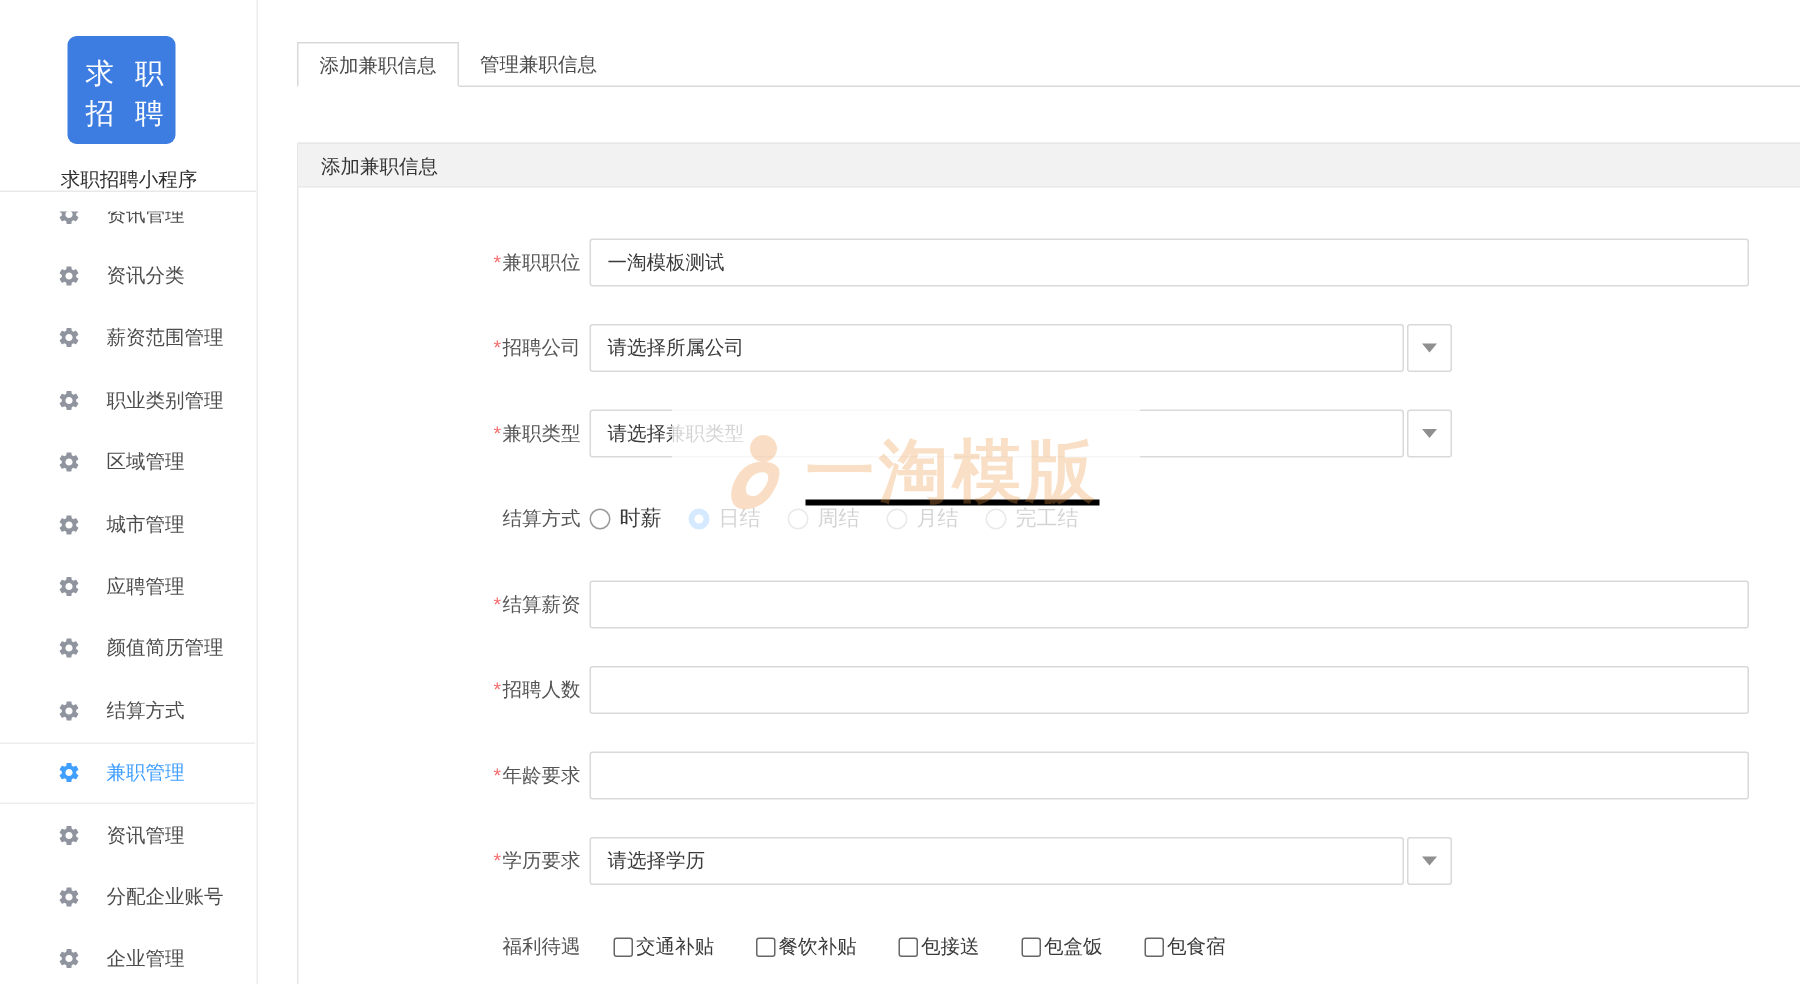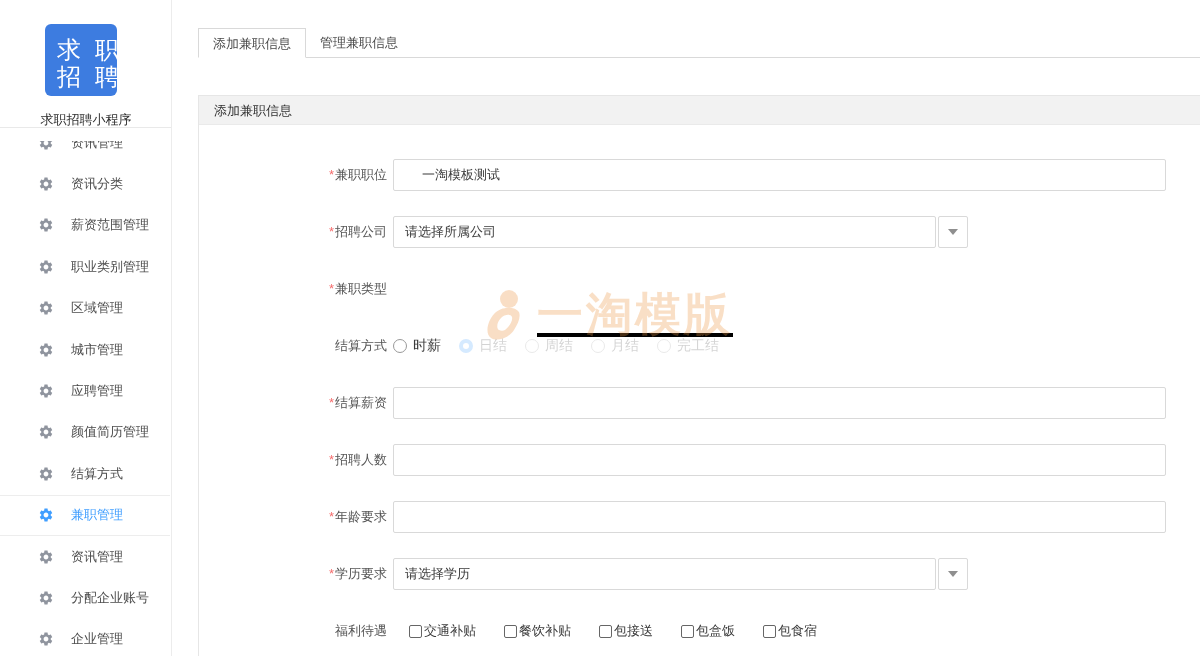--- a/index.html
+++ b/index.html
@@ -6,21 +6,21 @@
   html,body { width:1200px; height:656px; background:#fff; overflow:hidden;
     font-family:"Liberation Sans","DejaVu Sans",sans-serif; }
 
   
   .sidebar { position:absolute; left:0; top:0; width:172px; height:656px;
     background:#fff; border-right:1px solid #ececec; }
   .side-head { position:absolute; left:0; top:0; width:100%; height:128px;
     border-bottom:1px solid #e9e9e9; }
   .logo { position:absolute; left:45px; top:24px; width:72px; height:72px;
     background:#3d7ce0; border-radius:6px; color:#fff; padding-top:12px; overflow:hidden; }
-  .lrow { height:27px; line-height:27px; padding-left:12px; font-size:24px;
+  .lrow { height:27px; line-height:27px; padding-left:12px; font-size:19px;
     letter-spacing:14px; white-space:nowrap; }
   .subtitle { position:absolute; left:0; top:111px; width:172px; text-align:center;
     font-size:13px; color:#2f2f2f; }
   .menu { position:absolute; left:0; top:141px; right:1px; bottom:0; overflow:hidden; }
   .menu-item { height:41.4px; display:flex; align-items:center; padding-left:38px;
     cursor:pointer; }
   .menu-item:first-child { margin-top:-19px; }
   .gear { width:16px; height:16px; margin-right:17px; color:#8f949e; display:flex; flex:none; }
   .mi-label { font-size:13px; color:#4c4c4c; white-space:nowrap; }
   .menu-item.active { border-top:1px solid #ededed; border-bottom:1px solid #ededed; }
@@ -42,21 +42,21 @@
     border-top:1px solid #e6e6e6; border-bottom:1px solid #eaeaea;
     padding-left:15px; font-size:13px; color:#333; }
   .panel-body { padding-top:34px; }
 
   
   .frow { display:flex; align-items:center; height:32px; margin-bottom:25px; }
   .flabel { flex:0 0 188px; text-align:right; font-size:13px; color:#555;
     margin-right:6px; white-space:nowrap; }
   .req { color:#f56c6c; margin-right:1px; }
   .tinput { width:773px; height:32px; border:1px solid #d9d9d9; border-radius:2px;
-    line-height:30px; padding:0 28px; font-size:13px; color:#3a3a3a; background:#fff;
+    line-height:30px; padding:0 11px; font-size:13px; color:#3a3a3a; background:#fff;
     overflow:hidden; white-space:nowrap; }
   .sel { display:flex; align-items:center; }
   .selbox { width:543px; height:32px; border:1px solid #d9d9d9; border-radius:2px;
     line-height:30px; padding:0 11px; font-size:13px; color:#3a3a3a; background:#fff;
     overflow:hidden; white-space:nowrap; cursor:pointer; }
   .arrowbox { width:30px; height:32px; border:1px solid #d9d9d9; border-radius:2px;
     margin-left:2px; display:flex; align-items:center; justify-content:center;
     cursor:pointer; background:#fff; }
   .arr { width:0; height:0; border-left:5px solid transparent;
     border-right:5px solid transparent; border-top:6px solid #8f8f8f; }
@@ -215,20 +215,26 @@
         <span class="flabel"><span class="req">*</span><span>招聘公司</span></span>
         <div class="sel">
           <div class="selbox">请选择所属公司</div>
           <div class="arrowbox">
             <i class="arr"></i>
           </div>
         </div>
       </div>
       <div class="frow">
         <span class="flabel"><span class="req">*</span><span>兼职类型</span></span>
+        <div class="sel">
+          <div class="selbox">请选择兼职类型</div>
+          <div class="arrowbox">
+            <i class="arr"></i>
+          </div>
+        </div>
       </div>
       <div class="frow">
         <span class="flabel"><span>结算方式</span></span>
         <div class="optgroup">
           <span class="radio-item">
             <span class="rc"></span>
             <span class="ro-label">时薪</span>
           </span>
           <span class="radio-item checked">
             <span class="rc"></span>

